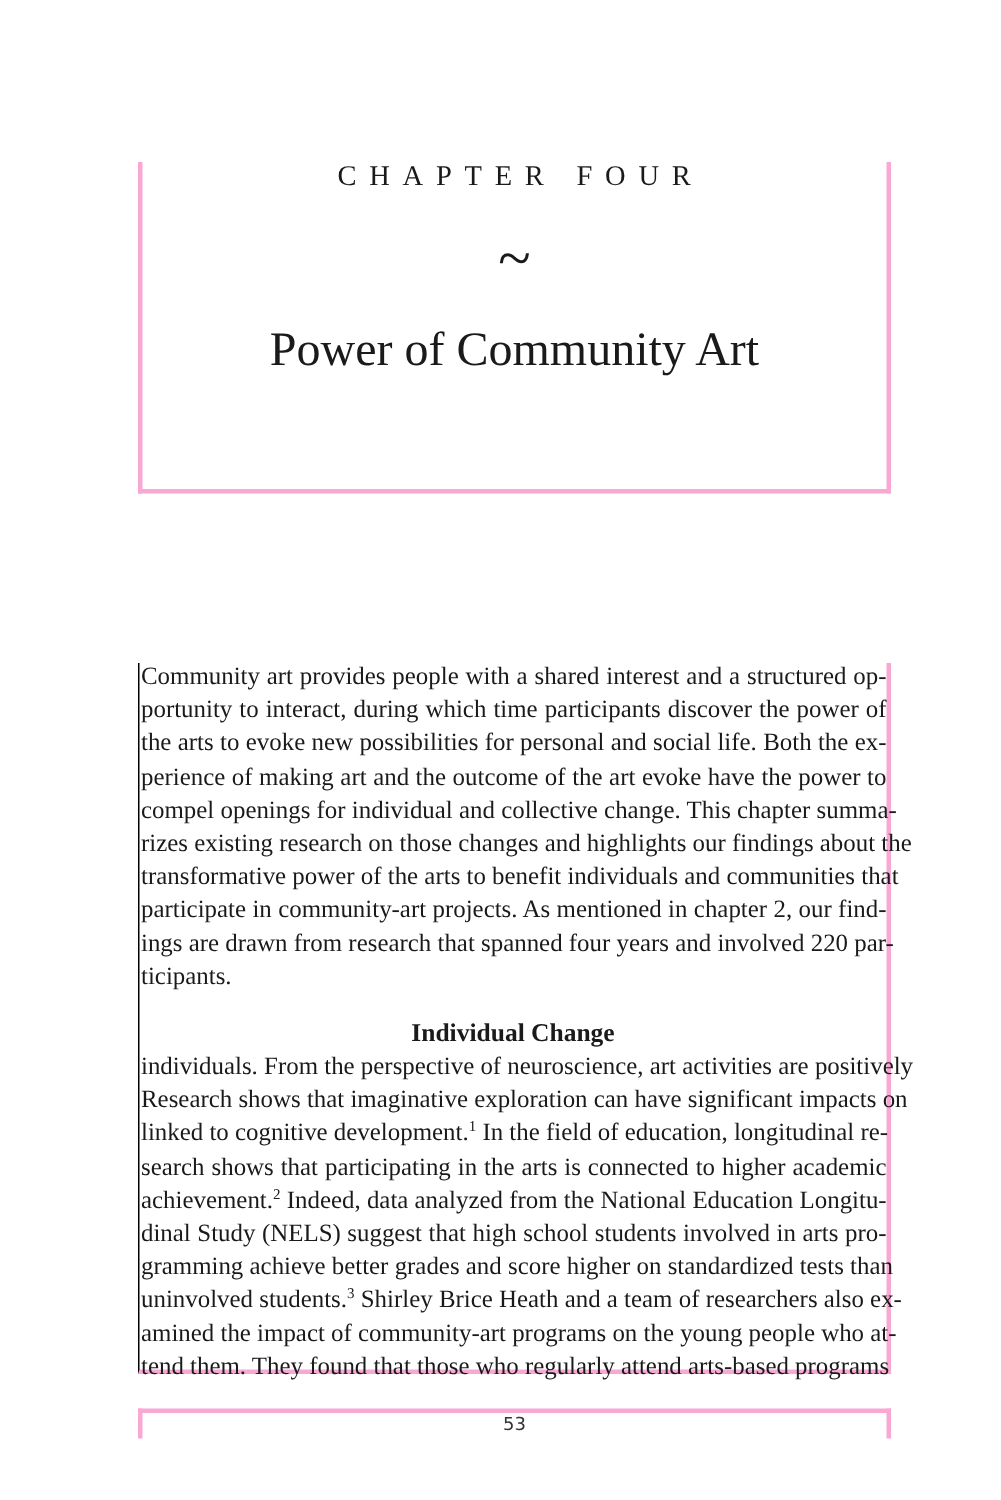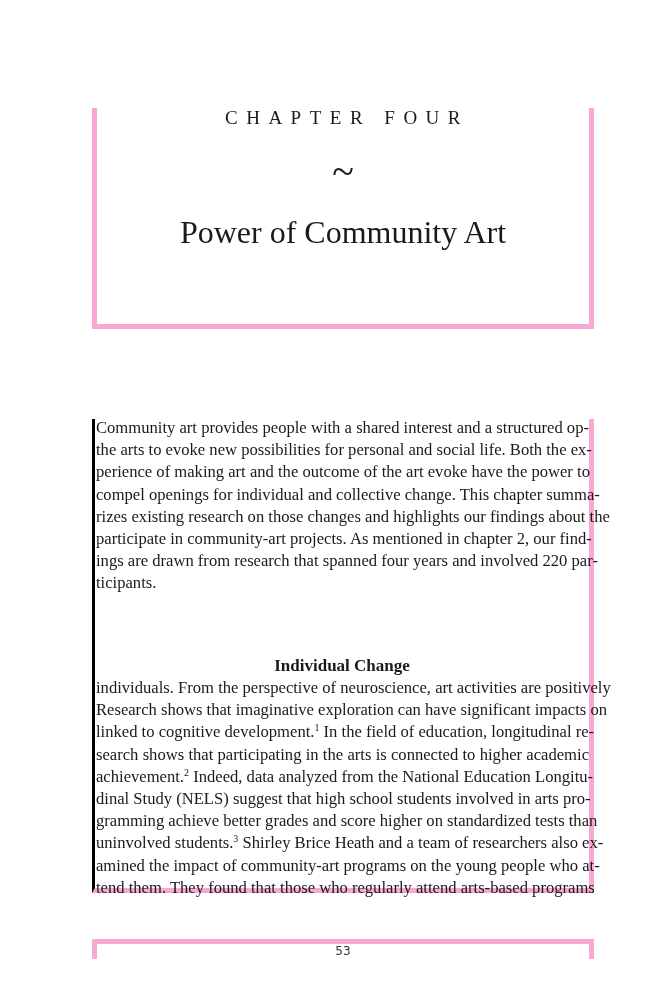--- a/index.html
+++ b/index.html
@@ -10,21 +10,21 @@
     body {
       width: 667px;
       height: 1000px;
       position: relative;
       overflow: hidden;
       font-family: "Liberation Serif", "DejaVu Serif", serif;
       color: #1a1a1a;
     }
     .frame {
       position: absolute;
-      border: 5px solid #f9a8d4;
+      border: 3px solid #f9a8d4;
       box-sizing: border-box;
     }
     #header-box {
       left: 92px;
       top: 108px;
       width: 502px;
       height: 221px;
       border-top: none;
     }
     #chapter-label {
@@ -53,25 +53,25 @@
       right: 0;
       top: 104px;
       text-align: center;
       font-size: 32px;
       line-height: 40px;
       font-weight: normal;
       margin: 0;
     }
     #body-box {
       left: 92px;
-      top: 419px;
+      top: 442px;
       width: 502px;
       height: 474px;
       border-top: none;
-      border-left: 3px solid #000000;
+      border-left: 1px solid #000000;
       padding-left: 32px;
     }
     .para {
       margin: 0;
       font-size: 16.6px;
       line-height: 22.2px;
       text-align: justify;
       padding: 0 0 0 1px;
       -webkit-hyphens: manual;
       hyphens: manual;
@@ -139,24 +139,26 @@
   <div id="chapter-label">CHAPTER FOUR</div>
   <div id="ornament">~</div>
   <h1 id="chapter-title">
     <span class="title-line" style="display:block">Power of Community Art</span>
   </h1>
 </div>
 
 <div class="frame" id="body-box">
   <p class="para" id="para-1">
     <span class="line">Community art provides people with a shared interest and a structured op-</span>
+    <span class="line">portunity to interact, during which time participants discover the power of</span>
     <span class="line">the arts to evoke new possibilities for personal and social life. Both the ex-</span>
     <span class="line">perience of making art and the outcome of the art evoke have the power to</span>
     <span class="line">compel openings for individual and collective change. This chapter summa-</span>
     <span class="line">rizes existing research on those changes and highlights our findings about the</span>
+    <span class="line">transformative power of the arts to benefit individuals and communities that</span>
     <span class="line">participate in community-art projects. As mentioned in chapter 2, our find-</span>
     <span class="line">ings are drawn from research that spanned four years and involved 220 par-</span>
     <span class="line last">ticipants.</span>
   </p>
 
   <h2 id="section-heading">Individual Change</h2>
 
   <p class="para" id="para-2">
     <span class="line">individuals. From the perspective of neuroscience, art activities are positively</span>
     <span class="line">Research shows that imaginative exploration can have significant impacts on</span>

